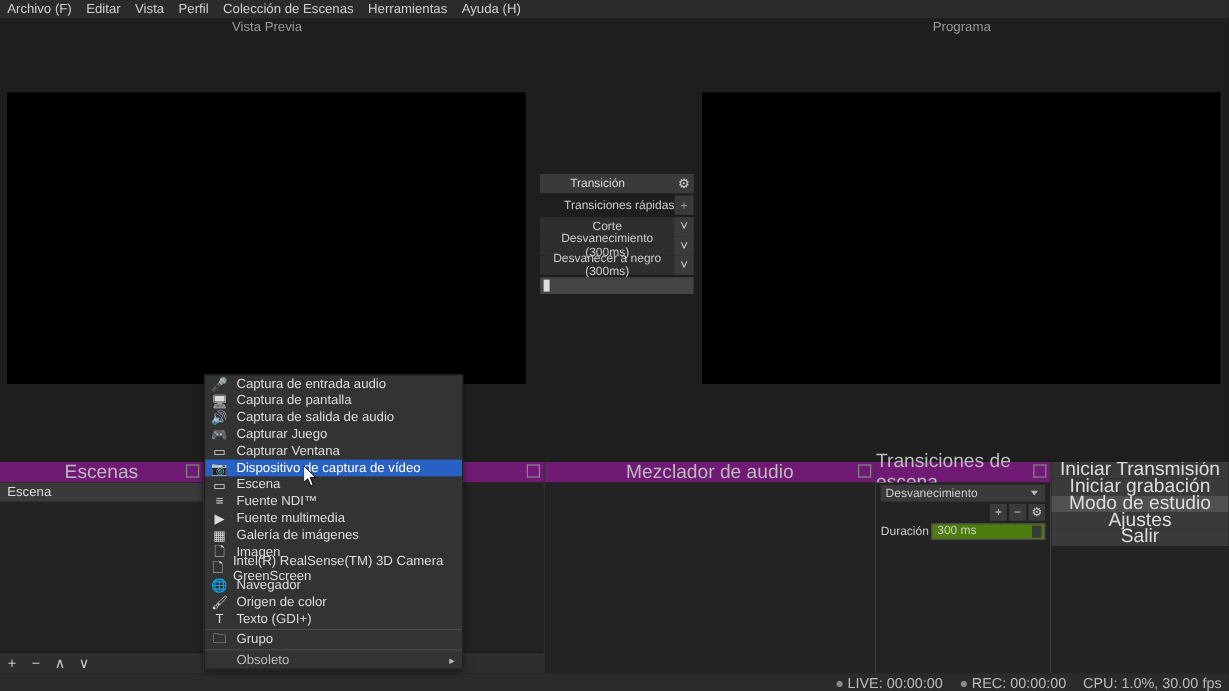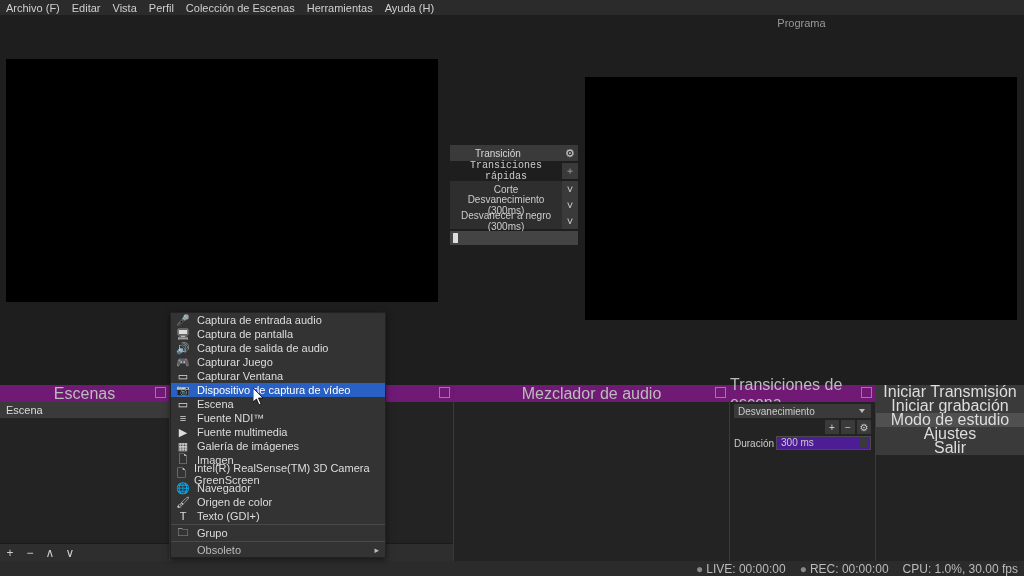--- a/index.html
+++ b/index.html
@@ -53,21 +53,21 @@
 
 .ctrlbtn { height: 14px; line-height: 14px; text-align: center; font-size: 16px; background: #3a3a3a; color: #ddd; cursor: pointer; }
 .ctrlbtn.active { background: #505050; }
 .ctrlstack { display: flex; flex-direction: column; }
 
 
 .tr-body { padding: 2px 4px; font-size: 10px; color: #ccc; }
 .tr-select { width: 100%; height: 14px; background: #3a3a3a; margin-bottom: 2px; display: flex; align-items: center; padding-left: 4px; position: relative; }
 .tr-select::after { content: ""; position: absolute; right: 6px; top: 5px; border-left: 3px solid transparent; border-right: 3px solid transparent; border-top: 4px solid #bbb; }
 .tr-row { display: flex; align-items: center; height: 14px; gap: 2px; }
-.tr-row .spin { flex: 1; height: 14px; background: #4c1d95; border: 1px solid #4a4a4a; padding-left: 4px; line-height: 12px; position: relative; }
+.tr-row .spin { flex: 1; height: 14px; background: #4d7c0f; border: 1px solid #4a4a4a; padding-left: 4px; line-height: 12px; position: relative; }
 .tr-row .spin::after { content: ""; position: absolute; right: 2px; top: 1px; width: 8px; height: 10px; background: #3a3a3a; }
 .tr-btns { display: flex; justify-content: flex-end; height: 14px; gap: 2px; margin-bottom: 2px; }
 .tr-btns span { width: 14px; height: 14px; background: #3a3a3a; display: flex; align-items: center; justify-content: center; cursor: pointer; }
 
 
 .status { position: absolute; bottom: 0; left: 0; right: 0; height: 15px; background: #2b2b2b; display: flex; align-items: center; padding: 0 6px; gap: 14px; font-size: 12px; color: #bbb; justify-content: flex-end; }
 .status .live::before { content: "●"; color: #888; margin-right: 3px; }
 .status .rec::before  { content: "●"; color: #888; margin-right: 3px; }
 
 
@@ -90,35 +90,36 @@
   <span>Editar</span>
   <span>Vista</span>
   <span>Perfil</span>
   <span>Colección de Escenas</span>
   <span>Herramientas</span>
   <span>Ayuda (H)</span>
 </div>
 
 <div class="main">
   <div class="preview-wrap">
+    <div class="section-label">Vista Previa</div>
     <div class="viewport"></div>
   </div>
   <div class="program-wrap">
     <div class="section-label">Programa</div>
     <div class="viewport"></div>
   </div>
 
   <div class="transcol">
     <div class="trow button">
       <span class="label">Transición</span>
       <span class="iconbtn">⚙</span>
     </div>
     <div class="tlist-plain">
       <div class="trow" style="background:transparent;">
-        <span class="label" style="text-align:center;font-family:Liberation Mono, monospace;">Transiciones rápidas</span>
+        <span class="label" style="text-align:right;">Transiciones rápidas</span>
         <span class="iconbtn">＋</span>
       </div>
     </div>
     <div class="trow">
       <span class="label">Corte</span>
       <span class="iconbtn">˅</span>
     </div>
     <div class="trow">
       <span class="label">Desvanecimiento (300ms)</span>
       <span class="iconbtn">˅</span>

